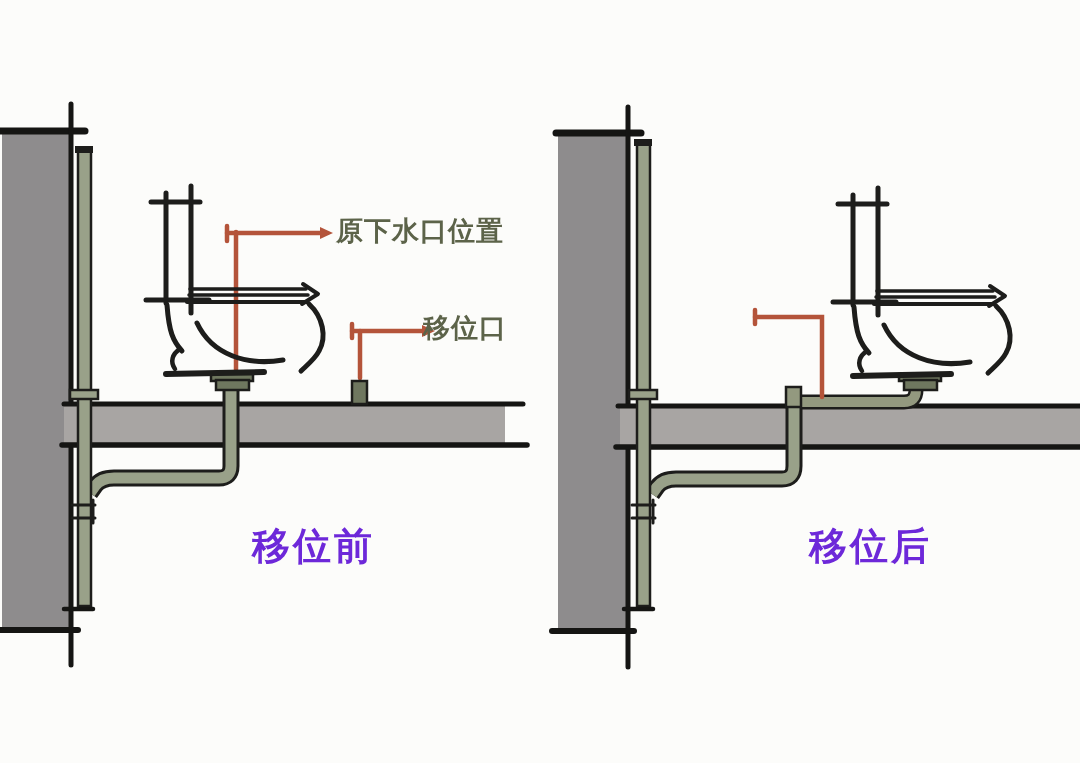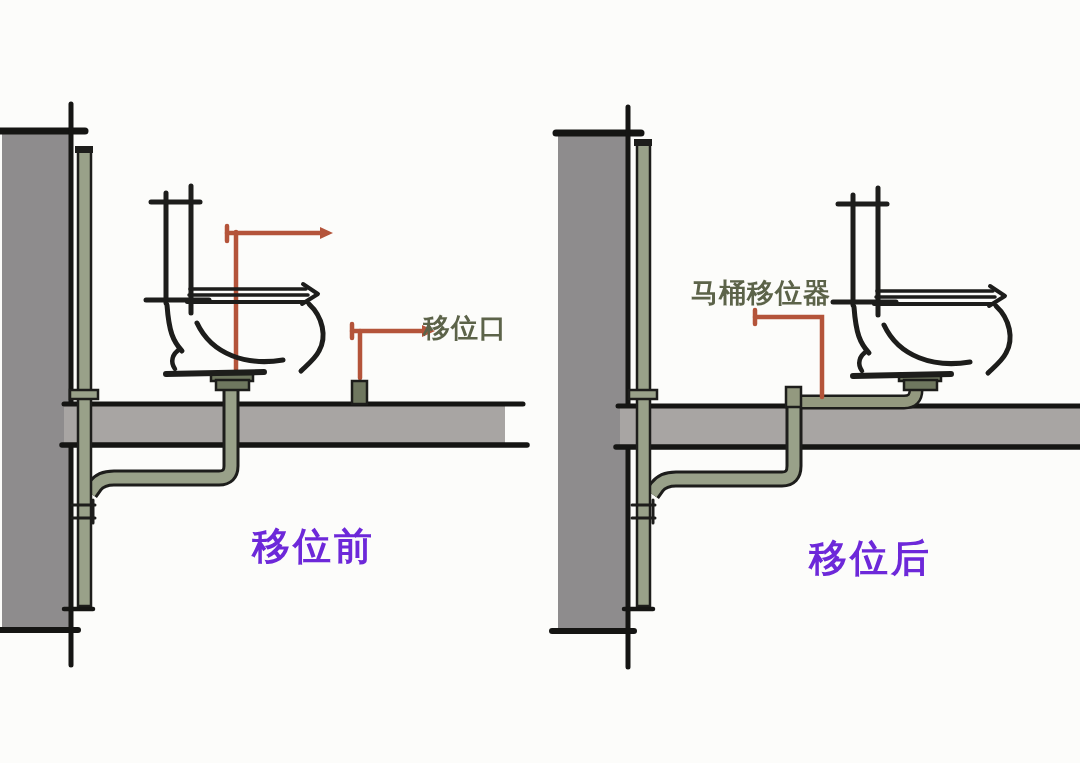--- a/index.html
+++ b/index.html
@@ -121,22 +121,22 @@
       <path d="M755,310 V324"></path>
     </g>
 
     <rect x="899" y="374" width="42" height="7" fill="#6f775f" stroke="#1d1d1b" stroke-width="2.5"></rect>
     <rect x="904" y="380" width="33" height="10" fill="#6f775f" stroke="#1d1d1b" stroke-width="2.5"></rect>
 
     <use href="#toilet-art" transform="translate(687,2)"></use>
   </g>
 </svg>
 
+<div class="label" style="left:336px;top:218px;">原下水口位置</div>
 
 <div class="label" style="left:423px;top:315px;">移位口</div>
 
-<div class="label" style="left:691px;top:280px;">马桶移位器</div>
 
 <div class="caption" style="left:252px;top:527px;">移位前</div>
 
-<div class="caption" style="left:809px;top:527px;margin-top:12px;">移位后</div>
+<div class="caption" style="left:809px;top:527px;">移位后</div>
 
 </div>
 
 </body></html>

